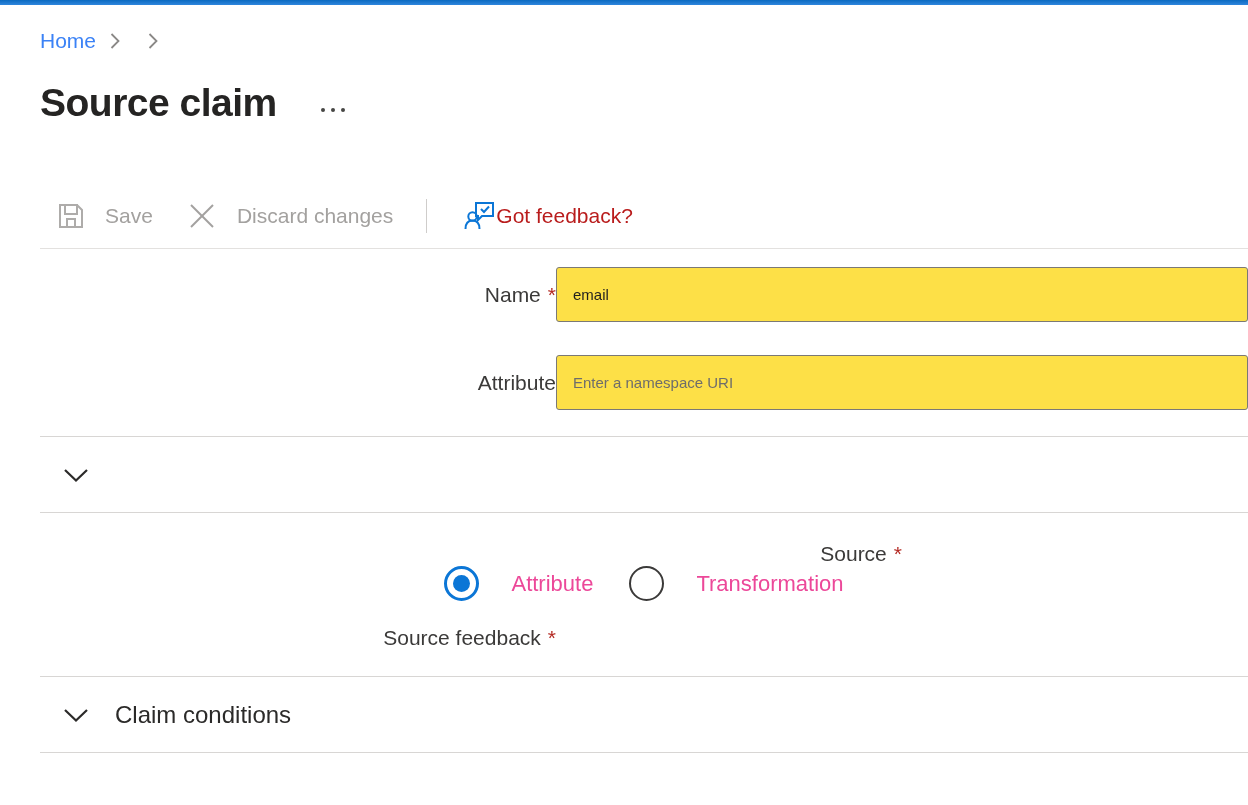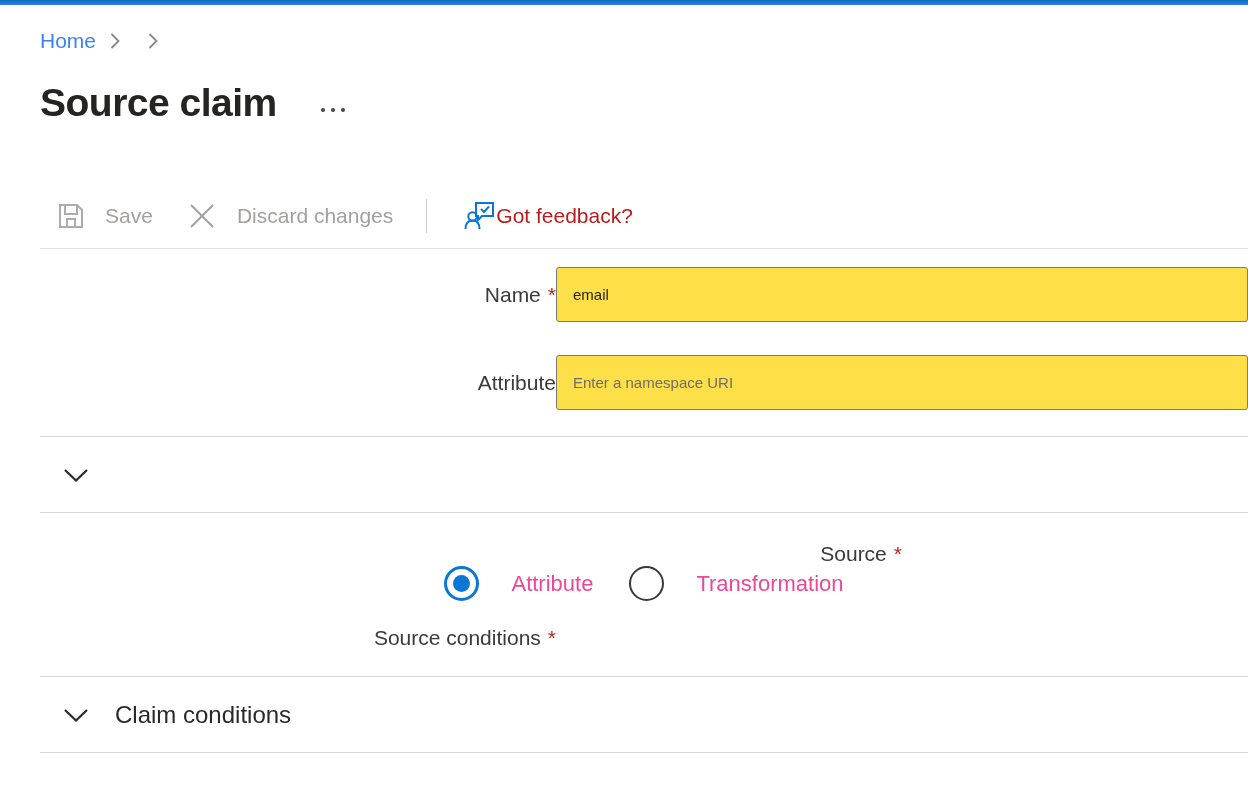--- a/index.html
+++ b/index.html
@@ -183,21 +183,21 @@
       </div>
       <div class="radio-option unselected">
         <span class="radio-circle"></span>
         <span class="radio-label">Transformation</span>
       </div>
     </div>
   </div>
 
   <div class="form-row row-source-attr">
     <span class="field-label">
-      <span>Source conditions</span><span class="required">*</span>
+      <span>Source feedback</span><span class="required">*</span>
     </span>
   </div>
 
   <div class="section-header last">
     <span class="chev">
       <svg width="28" height="18" viewBox="0 0 28 18">
           <polyline points="3,4 14,14.5 25,4" fill="none" stroke="#2b2a29" stroke-width="2.2"></polyline>
         </svg>
     </span>
     <span class="section-title">Claim conditions</span>

